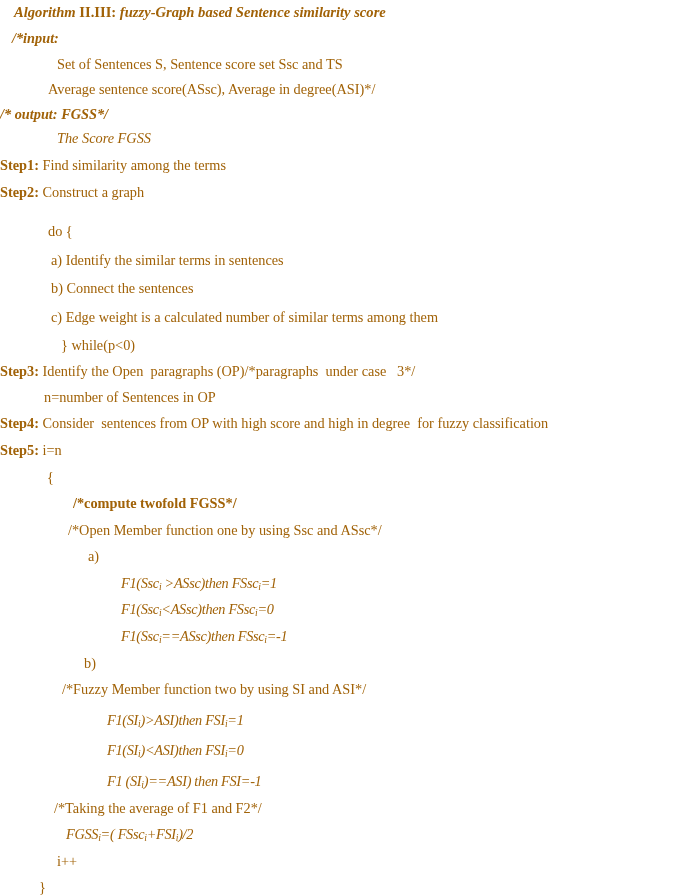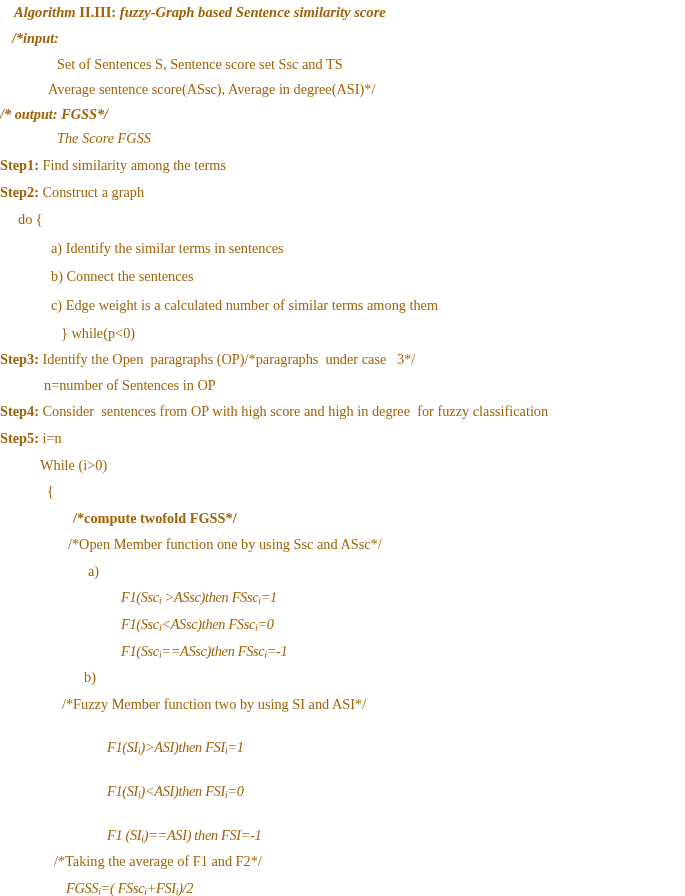--- a/index.html
+++ b/index.html
@@ -44,33 +44,33 @@
   }
   .bi { font-weight: bold; font-style: italic; }
   .bold { font-weight: bold; }
 
   .l-input     { padding-left: 12px;   margin-top: 4px; }
   .l-set       { padding-left: 57px;  margin-top: 2px; }
   .l-avg       { padding-left: 48px;  margin-top: 2px; }
   .l-output    { padding-left: 0px;   margin-top: 1px; font-style: italic; }
   .l-score     { padding-left: 57px;  margin-top: 1px; font-style: italic; }
   .l-step      { padding-left: 0px;   margin-top: 3px; }
-  .l-do        { padding-left: 18px;  margin-top: 4px; }
+  .l-do        { padding-left: 48px;  margin-top: 16px; }
   .l-sub       { padding-left: 51px;  margin-top: 5px; }
   .l-while     { padding-left: 61px;  margin-top: 4px; }
   .l-nval      { padding-left: 44px;  margin-top: 2px; }
   .l-whilei    { padding-left: 40px;  margin-top: 3px; }
   .l-brace1    { padding-left: 47px;  margin-top: 3px; }
   .l-cmt1      { padding-left: 73px;  margin-top: 3px; font-weight: bold; }
   .l-cmt2      { padding-left: 68px;  margin-top: 3px; }
   .l-la        { padding-left: 88px;  margin-top: 3px; }
   .l-f1        { padding-left: 121px; margin-top: 3px; }
   .l-lb        { padding-left: 84px;  margin-top: 3px; }
   .l-cmt3      { padding-left: 62px;  margin-top: 3px; }
-  .l-f2        { padding-left: 107px; margin-top: 20px; }
+  .l-f2        { padding-left: 107px; margin-top: 7px; }
   .l-cmt4      { padding-left: 54px;  margin-top: 3px; }
   .l-fgss      { padding-left: 66px;  margin-top: 3px; }
   .l-incr      { padding-left: 57px;  margin-top: 3px; }
   .l-brace2    { padding-left: 39px;  margin-top: 3px; }
   sub {
     font-size: 0.68em;
     line-height: 0;
     vertical-align: -0.25em;
   }
   .eq { letter-spacing: -0.3px; font-style: italic; }
@@ -107,21 +107,20 @@
   <div class="line l-while">} while(p&lt;0)</div>
 
   <div class="line l-step"><span class="bold">Step3:</span><span> Identify the Open  paragraphs (OP)/*paragraphs  under case   3*/</span></div>
 
   <div class="line l-nval">n=number of Sentences in OP</div>
 
   <div class="line l-step"><span class="bold">Step4:</span><span> Consider  sentences from OP with high score and high in degree  for fuzzy classification</span></div>
 
   <div class="line l-step"><span class="bold">Step5:</span><span> i=n</span></div>
 
-  <div class="line l-whilei">While (i&gt;0)</div>
 
   <div class="line l-brace1">{</div>
 
   <div class="line l-cmt1">/*compute twofold FGSS*/</div>
 
   <div class="line l-cmt2">/*Open Member function one by using Ssc and ASsc*/</div>
 
   <div class="line l-la">a)</div>
 
   <div class="line l-f1 eq"><span>F1(Ssc</span><sub>i</sub><span> &gt;ASsc)then FSsc</span><sub>i</sub><span>=1</span></div>

